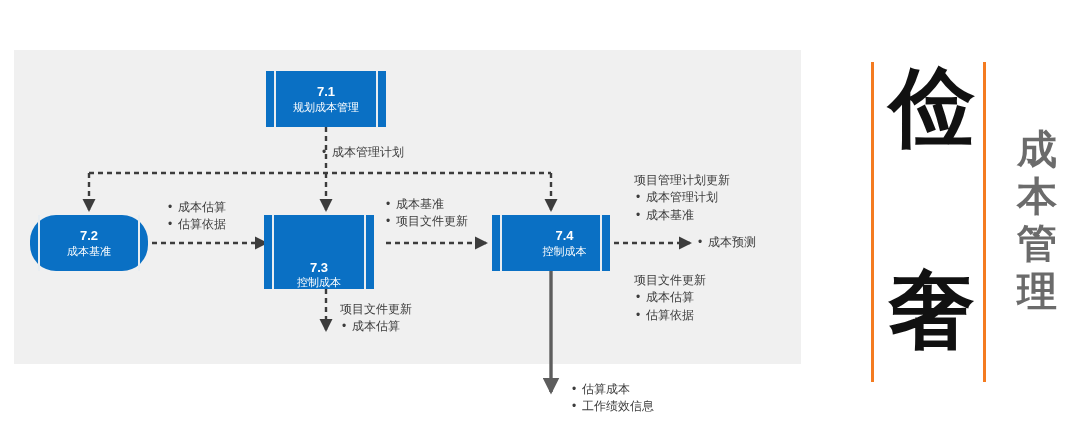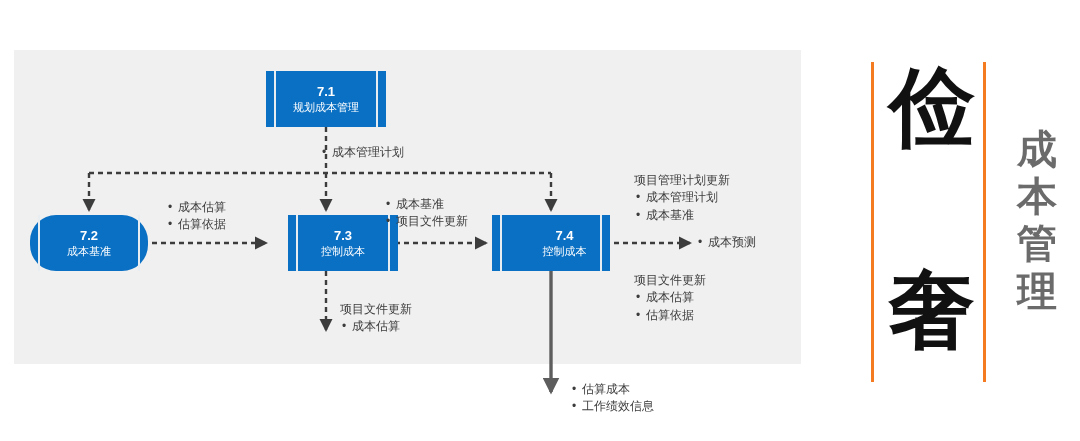--- a/index.html
+++ b/index.html
@@ -66,21 +66,21 @@
   .proc-box .pname {
     font-size: 11px;
     position: relative;
     z-index: 2;
     margin-top: 1px;
     white-space: nowrap;
   }
 
   #box-7-1 { left: 266px; top: 71px;  width: 120px; height: 56px; }
   #box-7-2 { left: 30px;  top: 215px; width: 118px; height: 56px; border-radius: 26px; }
-  #box-7-3 { left: 288px; top: 215px; width: 110px; height: 56px; }
+  #box-7-3 { left: 264px; top: 215px; width: 110px; height: 74px; justify-content: flex-end; }
   #box-7-4 { left: 492px; top: 215px; width: 118px; height: 56px; padding-left: 27px; }
 
   
   .anno {
     position: absolute;
     font-size: 12px;
     color: #3c3c3c;
     line-height: 1.45;
     white-space: nowrap;
   }

